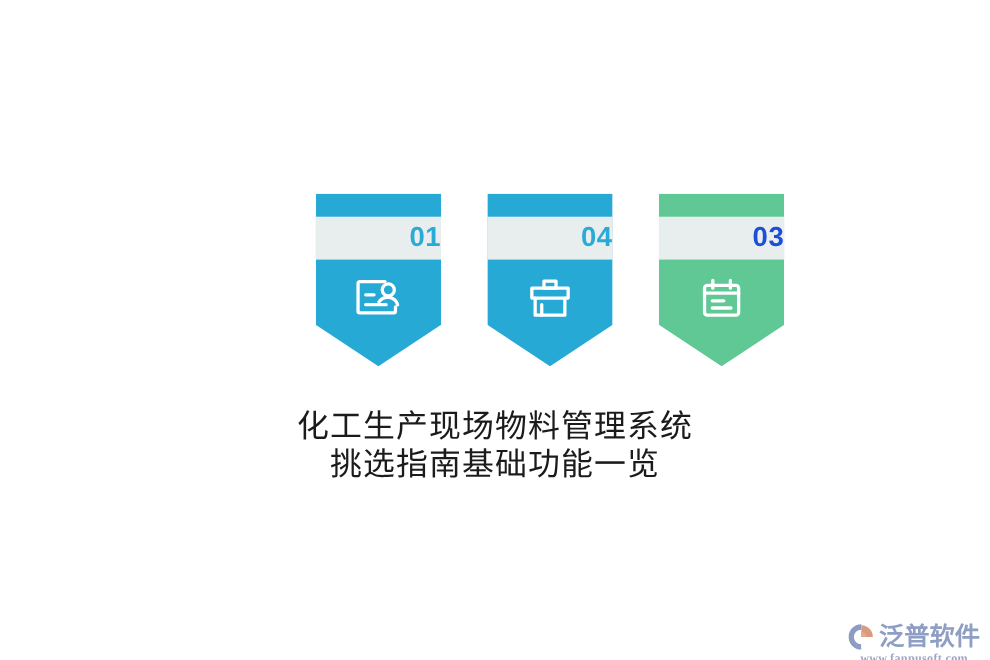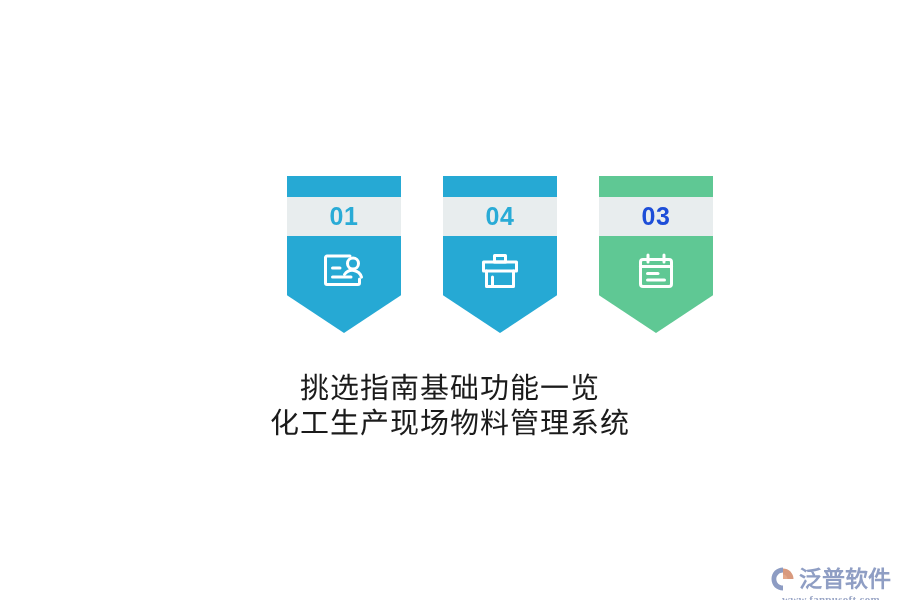--- a/index.html
+++ b/index.html
@@ -59,21 +59,21 @@
   
   .banner-band {
     position: absolute;
     left: 0;
     top: 21px;
     width: 114px;
     height: 39px;
     background: #e8edee;
     display: flex;
     align-items: center;
-    justify-content: center;
+    justify-content: flex-end;
   }
 
   .banner-number {
     font-family: "Liberation Sans", "DejaVu Sans", sans-serif;
     font-size: 25px;
     font-weight: 700;
     line-height: 1;
     letter-spacing: 0.5px;
   }
   .banner-number.blue  { color: #29abd6; }
@@ -215,22 +215,22 @@
           <path d="M11.5 21.5 H22"></path>
 
           <path d="M11.5 28 H28.5"></path>
         </svg>
       </div>
     </div>
 
   </div>
 
   <div class="headline">
+    <span class="line">化工生产现场物料管理系统</span>
     <span class="line">挑选指南基础功能一览</span>
-    <span class="line">化工生产现场物料管理系统</span>
   </div>
 
   <div class="brand">
     <div class="brand-row">
       <span class="brand-mark">
         <svg width="26" height="26" viewBox="0 0 26 26">
 
           <path d="M13 1.5 C6.4 1.5 1.5 6.6 1.5 13 C1.5 19.4 6.4 24.5 13 24.5 L13 19.6 C9.3 19.6 6.3 16.7 6.3 13 C6.3 9.3 9.3 6.4 13 6.4 Z" fill="#8d9cc3"></path>
 
           <path d="M23.5 13 C23.5 7.2 18.8 2.5 13 2.5 L13 13 Z" fill="#d99a7e"></path>

